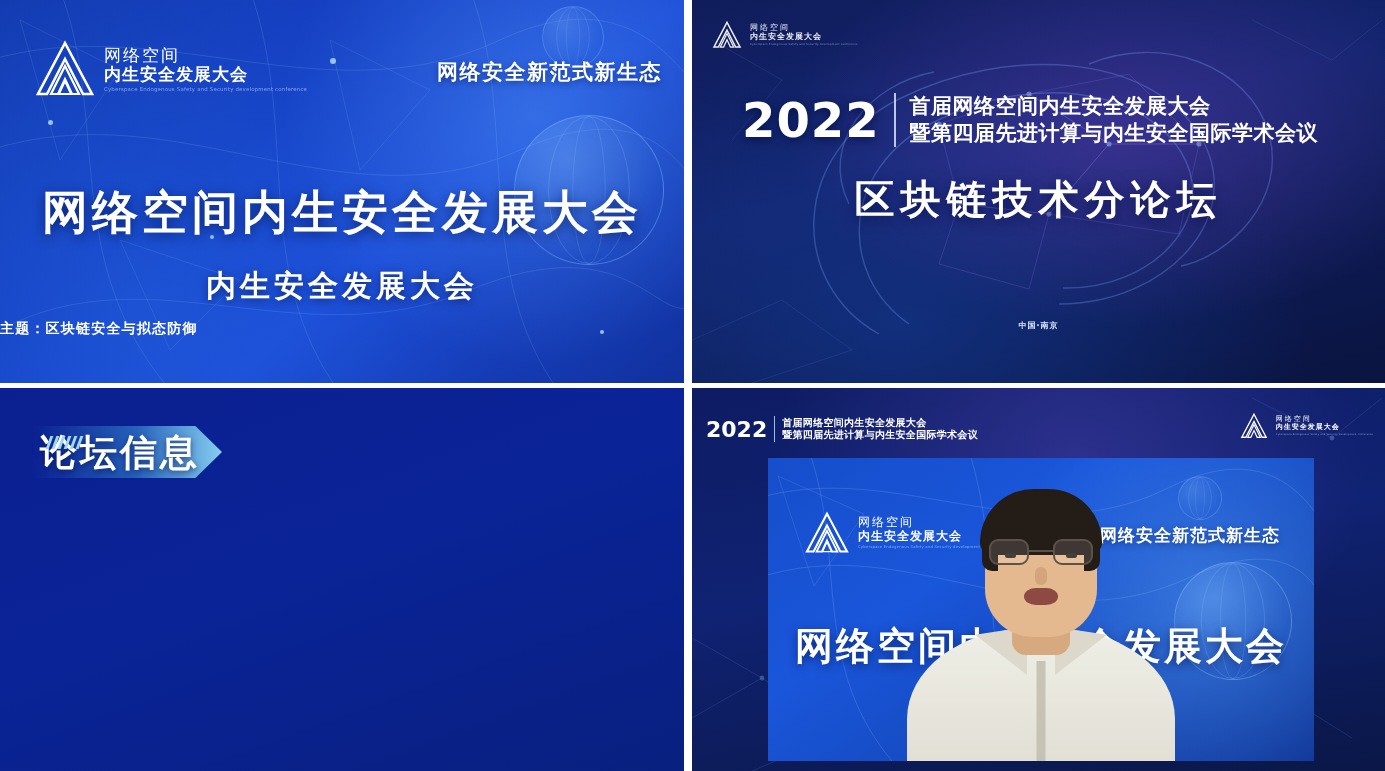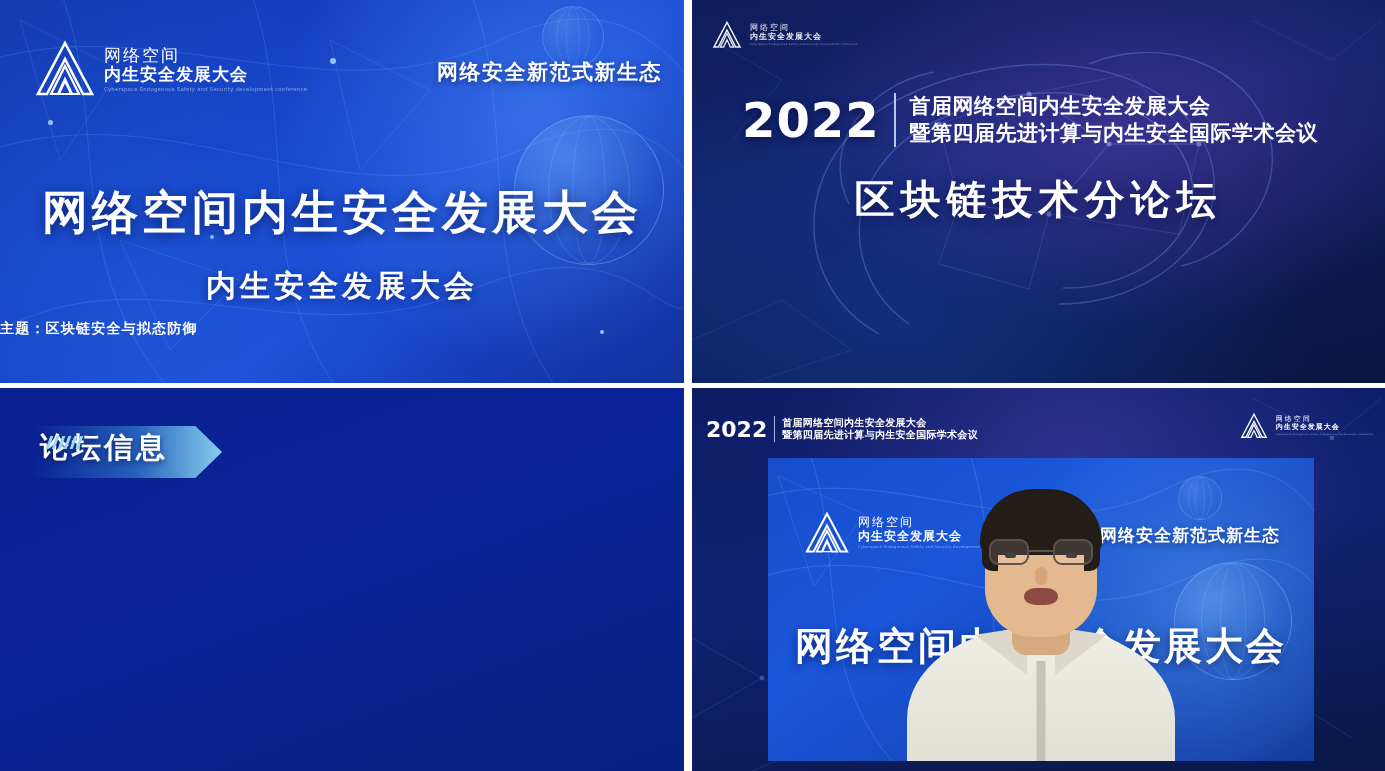--- a/index.html
+++ b/index.html
@@ -124,21 +124,21 @@
         background:linear-gradient(160deg,#0b2090 0%,#0a2397 45%,#08207f 100%); }
 
   #p3 .sec-banner { position:absolute; left:22px; top:34px; width:210px; height:70px; }
   #p3 .sec-banner .bg-shape{
     position:absolute; left:10px; top:4px; width:190px; height:52px;
     background:linear-gradient(90deg, rgba(10,25,90,.0) 0%, rgba(60,150,220,.55) 55%, rgba(140,215,245,.95) 100%);
     clip-path:polygon(0 0, 86% 0, 100% 50%, 86% 100%, 0 100%);
   }
   #p3 .sec-banner .sec-title {
     position:absolute; left:18px; top:6px;
-    color:#ffffff; font-size:29px; font-weight:bold; letter-spacing:3px;
+    color:#ffffff; font-size:37px; font-weight:bold; letter-spacing:3px;
     text-shadow:0 2px 6px rgba(0,10,60,.6);
   }
   #p3 .slashes { position:absolute; left:48px; top:48px; display:flex; gap:3px; }
   #p3 .slashes i { display:block; width:3px; height:13px; background:#9fd8f2; transform:skewX(-20deg); }
 
   
   #p4 { left:692px; top:388px; width:693px; height:383px;
         background:
           radial-gradient(ellipse at 55% 18%, rgba(80,70,180,.45) 0%, rgba(15,30,95,0) 55%),
           linear-gradient(170deg,#0d1c63 0%,#102273 45%,#0a1747 100%); }
@@ -331,20 +331,21 @@
     <div class="headrow">
       <div class="year">2022</div>
       <div class="vbar"></div>
       <div class="headlines">
         <div class="hl1">首届网络空间内生安全发展大会</div>
         <div class="hl2">暨第四届先进计算与内生安全国际学术会议</div>
       </div>
     </div>
 
     <div class="forum-title">区块链技术分论坛</div>
+    <div class="place">中国·南京</div>
   </div>
 
   <div class="panel" id="p3">
     <div class="sec-banner">
       <div class="bg-shape"></div>
       <div class="sec-title">论坛信息</div>
     </div>
     <div class="slashes">
       <i></i>
         <i></i>

